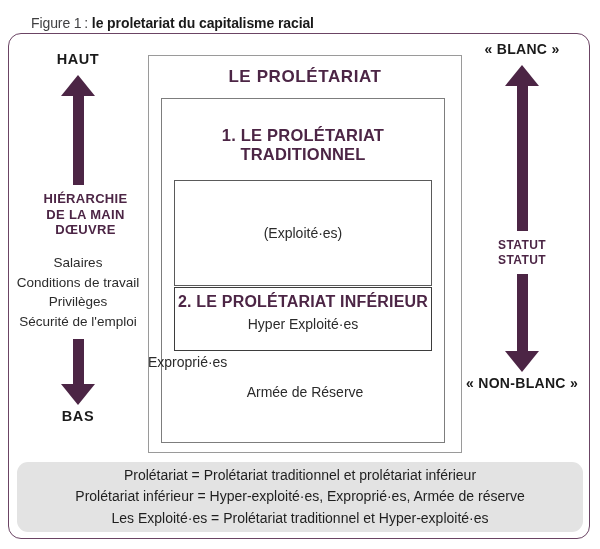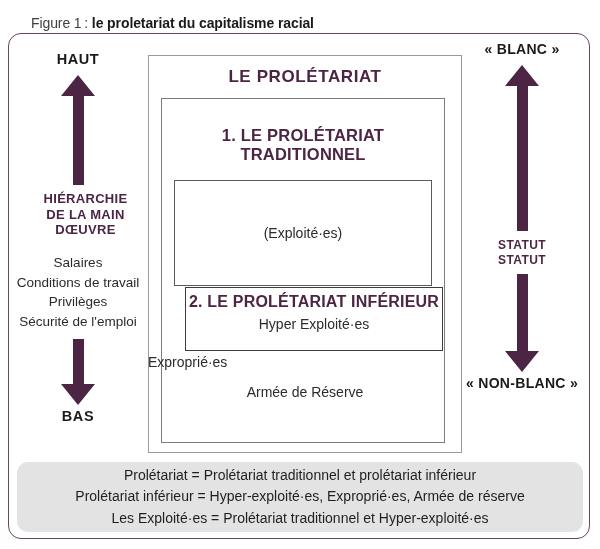--- a/index.html
+++ b/index.html
@@ -201,21 +201,20 @@
 
   #box-inferieur {
     position: absolute;
     left: 174px;
     top: 287px;
     width: 258px;
     height: 64px;
     box-sizing: border-box;
     border: 1.3px solid #3d3d3d;
     background: #ffffff;
-    margin-left: 11px;
   }
   #title-inferieur {
     text-align: center;
     font-size: 16px;
     font-weight: bold;
     color: #4c2545;
     letter-spacing: 0.2px;
     margin-top: 5px;
   }
   #text-hyper {

